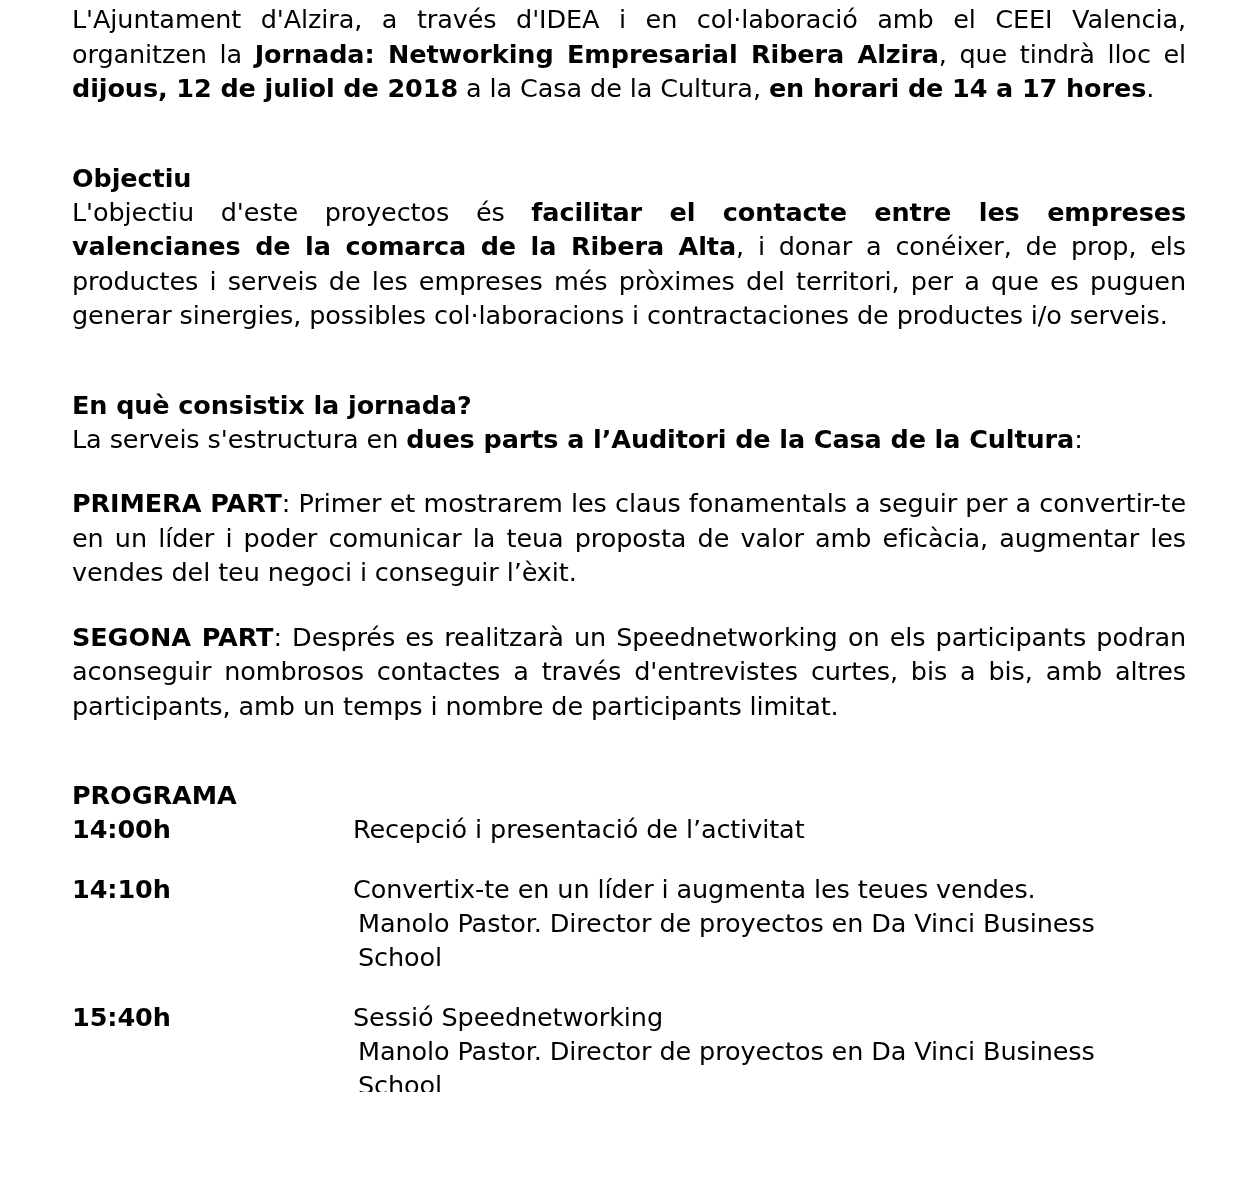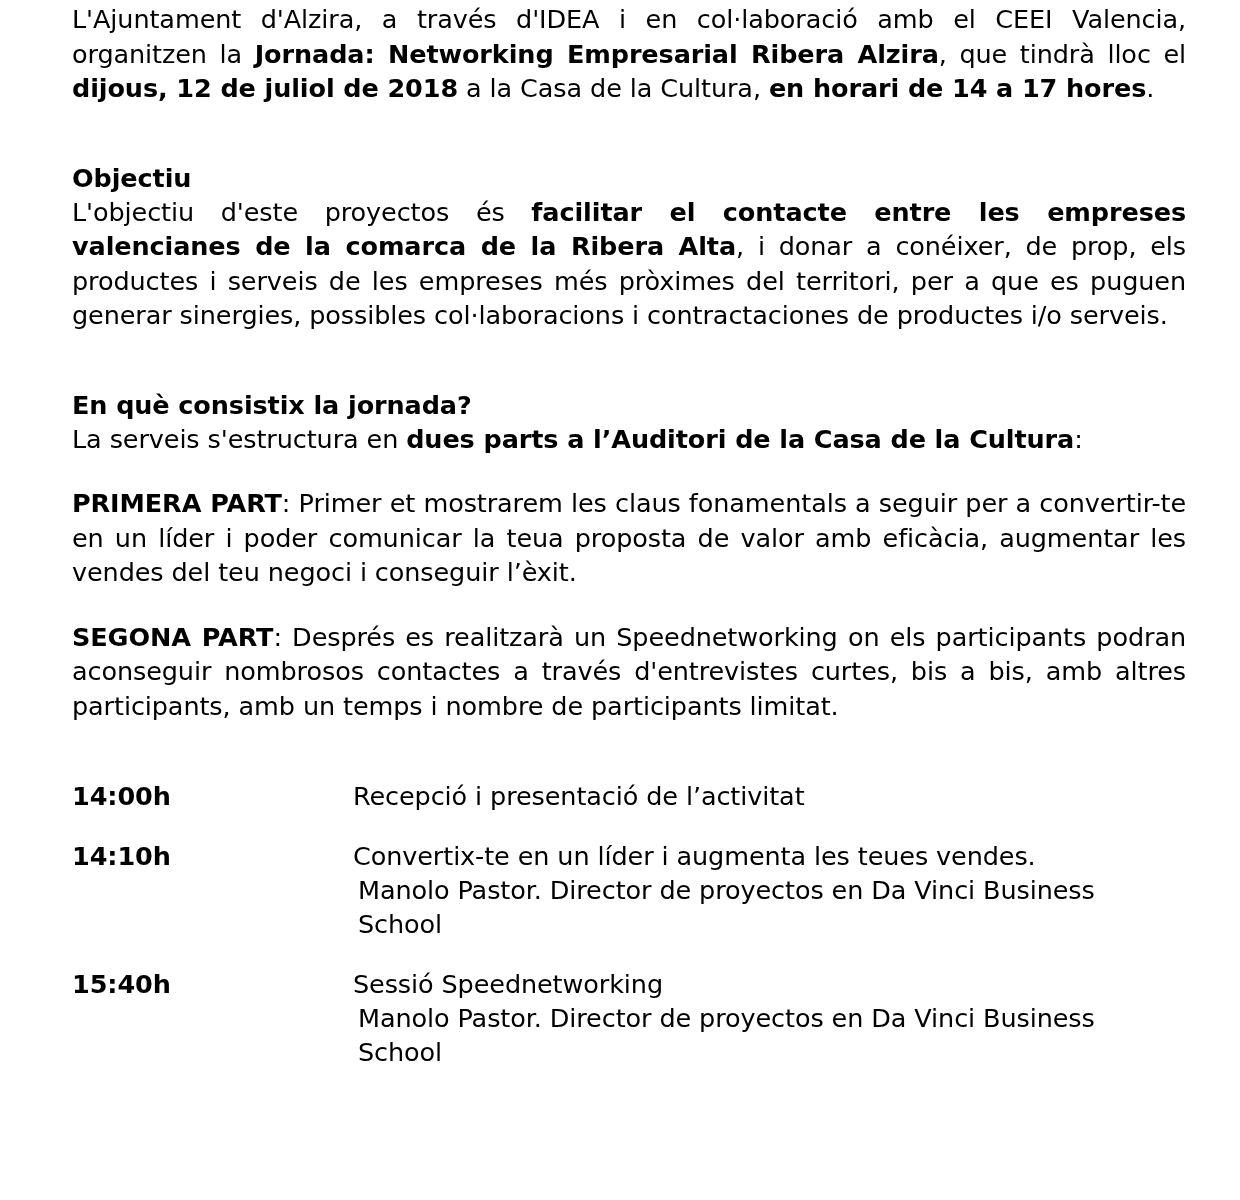--- a/index.html
+++ b/index.html
@@ -107,20 +107,21 @@
     <div class="gap-md"></div>
 
     <p class="para"><b>PRIMERA PART</b><span>: Primer et mostrarem les claus fonamentals a seguir per a convertir-te en un líder i poder comunicar la teua proposta de valor amb eficàcia, augmentar les vendes del teu negoci i conseguir l’èxit.</span></p>
 
     <div class="gap-md"></div>
 
     <p class="para"><b>SEGONA PART</b><span>: Després es realitzarà un Speednetworking on els participants podran aconseguir nombrosos contactes a través d'entrevistes curtes, bis a bis, amb altres participants, amb un temps i nombre de participants limitat.</span></p>
 
     <div class="gap-xl"></div>
 
+    <h2 class="section-heading">PROGRAMA</h2>
     <table class="programa-table">
       <tbody>
         <tr>
           <td class="time-cell">14:00h</td>
           <td class="desc-cell">
             <span class="desc-line">Recepció i presentació de l’activitat</span>
           </td>
         </tr>
         <tr class="spacer-row">
             <td></td>

